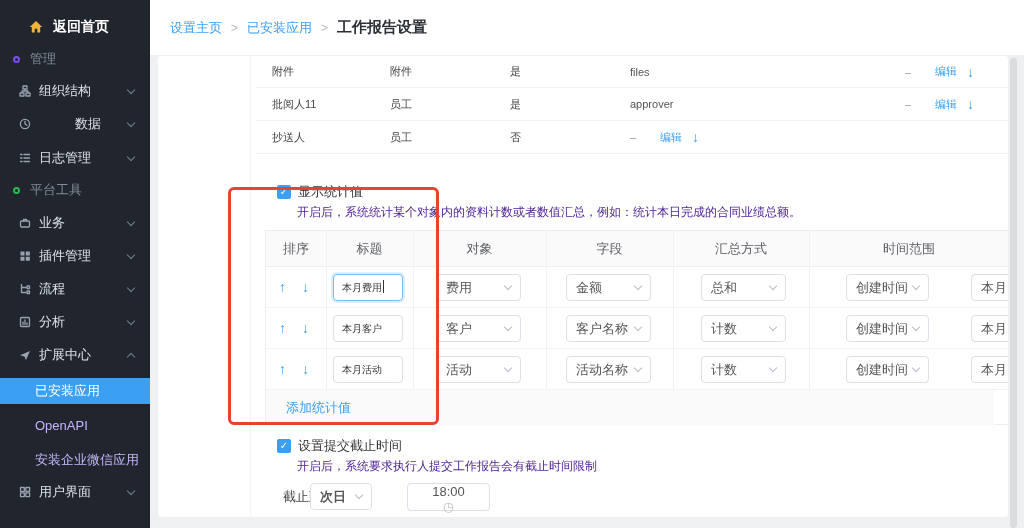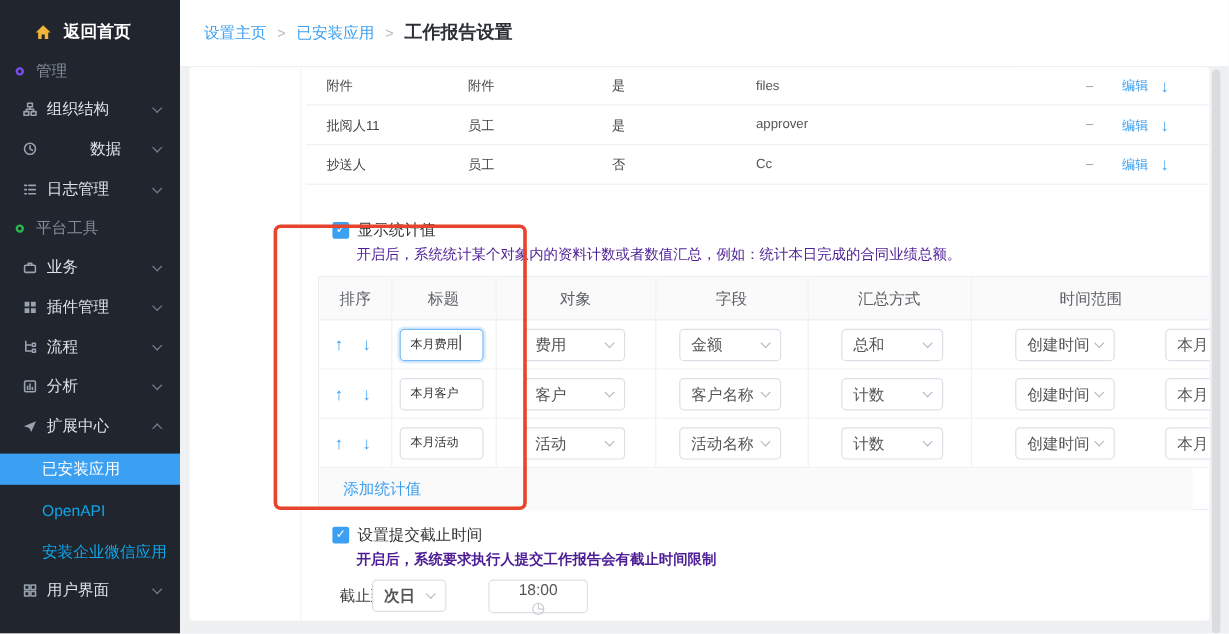--- a/index.html
+++ b/index.html
@@ -21,21 +21,21 @@
   .side-section .slabel { color:#828b98; font-size:13px; margin-left:10px; }
   .dot { width:7px; height:7px; border-radius:50%; border:2px solid; }
   .dot.purple { border-color:#7c4df0; }
   .dot.green { border-color:#2bb84f; }
   .side-item { position:absolute; left:0; width:150px; height:22px; display:flex; align-items:center; padding-left:19px; cursor:pointer; }
   .side-item .ilabel { color:#dde2e9; font-size:13px; margin-left:8px; }
   .side-item svg { flex:0 0 auto; }
   .caret-s { position:absolute; right:16px; width:6px; height:6px; border-right:1.4px solid #78818f; border-bottom:1.4px solid #78818f; transform:rotate(45deg); margin-top:-3px; }
   .caret-s.up { transform:rotate(-135deg); margin-top:3px; }
   .side-sub { position:absolute; left:0; width:150px; height:22px; display:flex; align-items:center; padding-left:35px; cursor:pointer; }
-  .side-sub .ilabel { color:#0ea5e9; font-size:13px; }
+  .side-sub .ilabel { color:#c4b5fd; font-size:13px; }
   .side-sub.active { height:26px; background:#3b9ff2; }
   .side-sub.active .ilabel { color:#fff; }
 
   
   .card { position:absolute; left:158px; top:56px; width:850px; height:461px; background:#fff; border-radius:3px; overflow:hidden; }
   .inner-divider { position:absolute; left:92px; top:0; bottom:0; width:1px; background:#f4f5f7; }
 
   
   .ftable { position:absolute; left:97px; top:0; width:753px; }
   .frow { display:flex; align-items:center; height:33px; border-bottom:1px solid #f0f1f3; }
@@ -222,21 +222,20 @@
       <span class="fc req">是</span>
       <span class="fc key">approver</span>
       <span class="fc dash">–</span>
       <span class="fc edit">编辑</span>
       <span class="fc farrow">↓</span>
     </div>
     <div class="frow">
       <span class="fc name">抄送人</span>
       <span class="fc type">员工</span>
       <span class="fc req">否</span>
-      <span class="fc key">Cc</span>
       <span class="fc dash">–</span>
       <span class="fc edit">编辑</span>
       <span class="fc farrow">↓</span>
     </div>
   </div>
 
   <div class="chk-row" style="left:119px; top:127px;">
     <span class="chk">✓</span>
     <span class="clabel">显示统计值</span>
   </div>
@@ -334,21 +333,21 @@
 
     <div class="sfooter">
       <span class="add-link">添加统计值</span>
     </div>
   </div>
 
   <div class="chk-row" style="left:119px; top:381px;">
     <span class="chk">✓</span>
     <span class="clabel">设置提交截止时间</span>
   </div>
-  <div class="hint" style="left:139px; top:402px;font-weight:bold;">开启后，系统要求执行人提交工作报告会有截止时间限制</div>
+  <div class="hint" style="left:139px; top:402px;">开启后，系统要求执行人提交工作报告会有截止时间限制</div>
 
   <span class="dl-label">截止到</span>
   <div class="sel dl-day">
     <span>次日</span>
     <i class="caret-g"></i>
   </div>
   <div class="dl-time">
     <span>18:00</span>
     <span class="clock-glyph">◷</span>
   </div>

